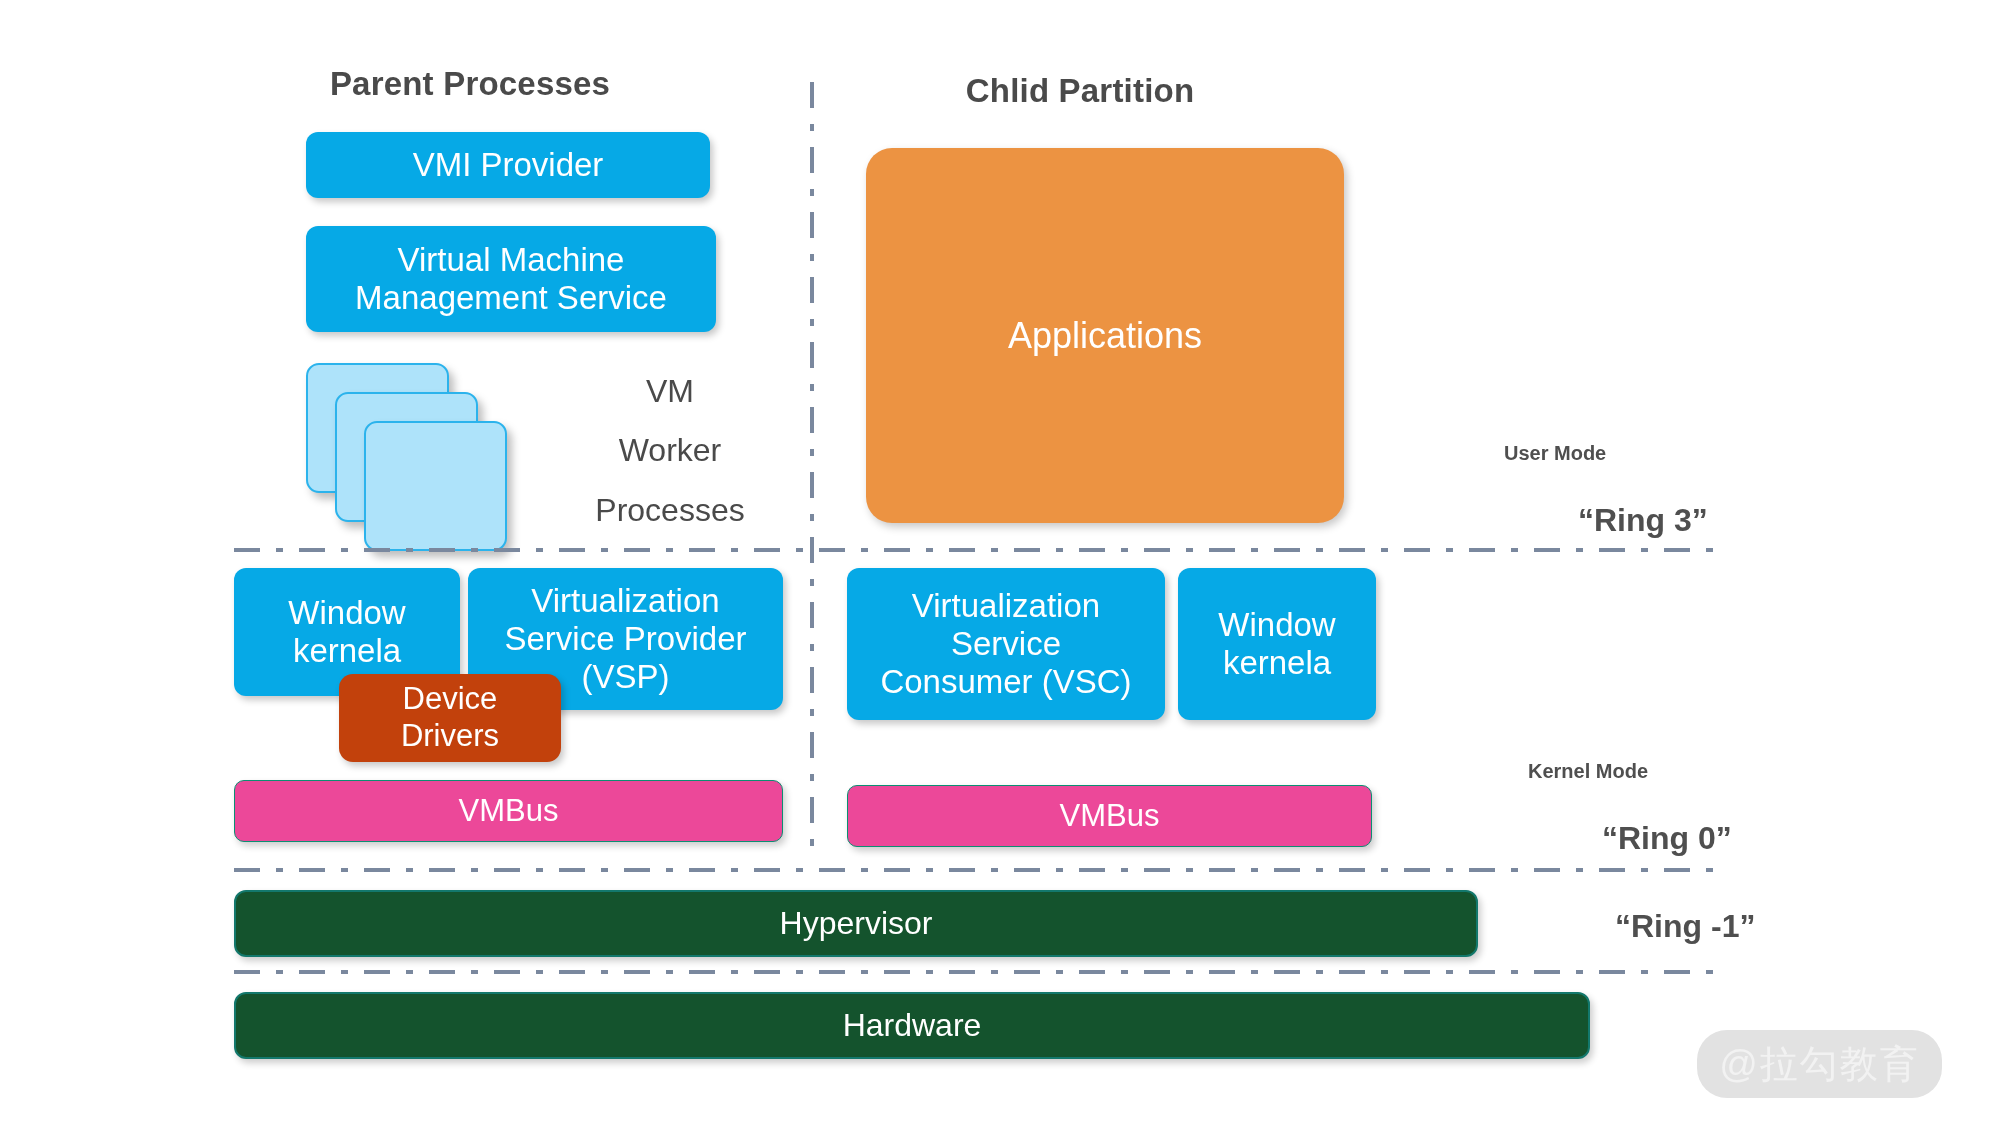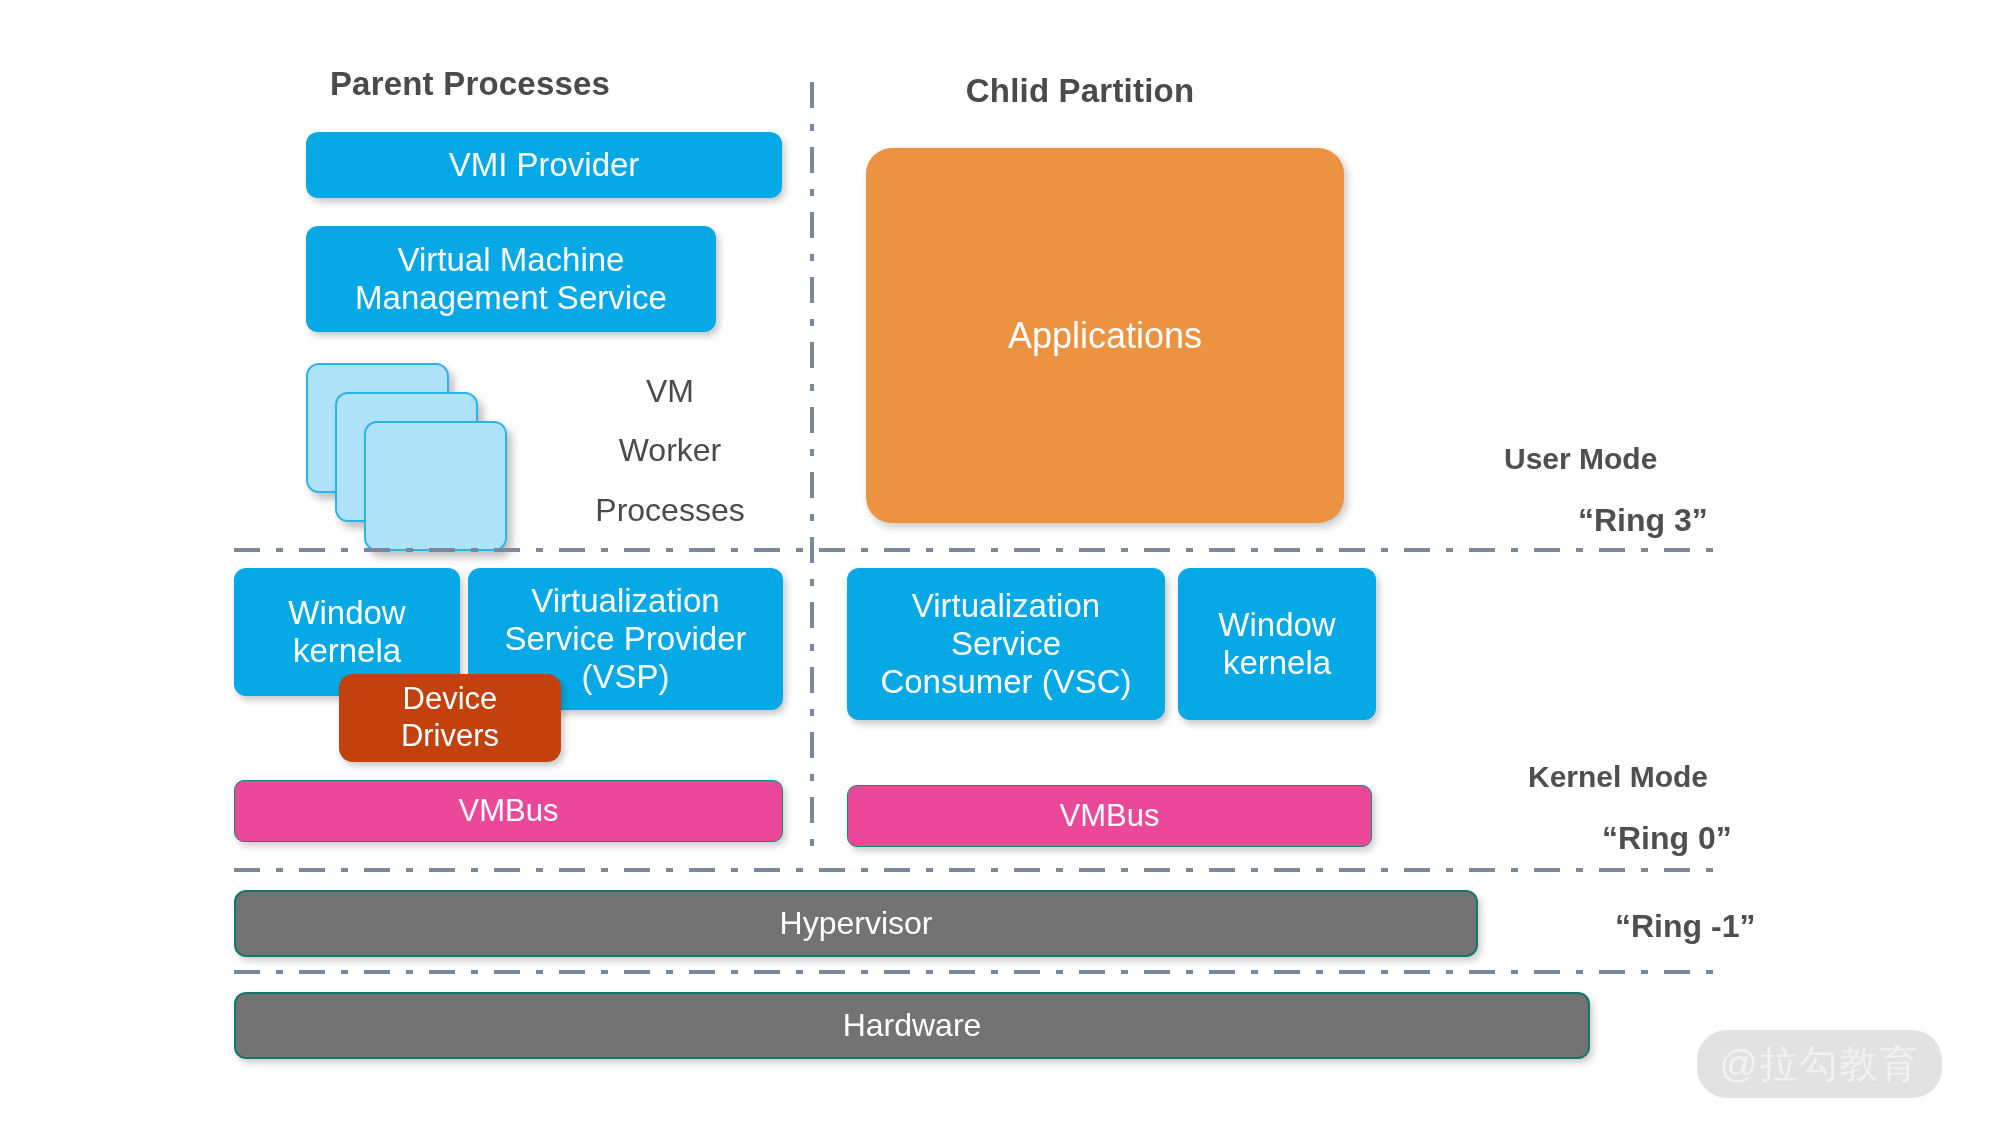--- a/index.html
+++ b/index.html
@@ -82,21 +82,21 @@
     border-radius: 10px;
     display: flex;
     align-items: center;
     justify-content: center;
     font-size: 31px;
     box-shadow: 3px 4px 7px rgba(0,0,0,0.20);
   }
 
   
   .teal-bar {
-    background: #737373;
+    background: #14532d;
     color: #ffffff;
     border: 2px solid #13786C;
     border-radius: 12px;
     display: flex;
     align-items: center;
     justify-content: center;
     font-size: 32px;
     box-shadow: 3px 4px 7px rgba(0,0,0,0.20);
   }
 
@@ -128,21 +128,21 @@
         to bottom,
         #7A889E 0px, #7A889E 26px,
         transparent 26px, transparent 42px,
         #7A889E 42px, #7A889E 49px,
         transparent 49px, transparent 65px);
   }
 
   
   .mode-label {
     color: #4f4f4f;
-    font-size: 30px;
+    font-size: 20px;
     font-weight: bold;
     white-space: nowrap;
   }
   .ring-label {
     color: #4f4f4f;
     font-size: 32px;
     font-weight: bold;
     white-space: nowrap;
   }
 
@@ -170,21 +170,21 @@
 <body>
 
 <div class="stage">
 
   <div class="abs part-title" style="left:270px; top:65px; width:400px;">Parent Processes</div>
 
   <div class="abs part-title" style="left:880px; top:72px; width:400px;">Chlid Partition</div>
 
   <div class="abs vdash" style="left:810px; top:82px; height:780px;"></div>
 
-  <div class="abs blue-box" style="left:306px; top:132px; width:476px; height:66px;">
+  <div class="abs blue-box" style="left:306px; top:132px; width:404px; height:66px;">
     <span>VMI Provider</span>
   </div>
 
   <div class="abs blue-box" style="left:306px; top:226px; width:410px; height:106px; flex-direction:column;">
     <span>Virtual Machine</span>
     <span>Management Service</span>
   </div>
 
   <div class="abs vmwp-card" style="left:306px; top:363px; width:143px; height:130px;"></div>
   <div class="abs vmwp-card" style="left:335px; top:392px; width:143px; height:130px;"></div>

